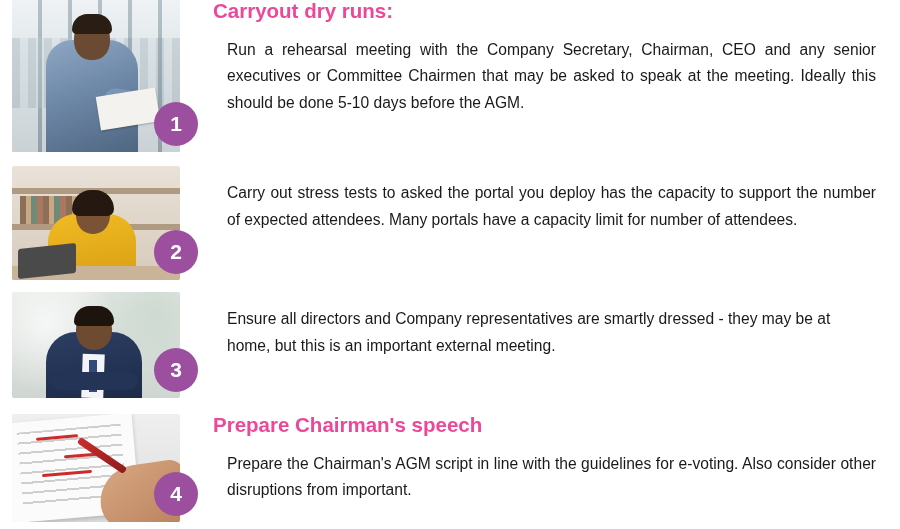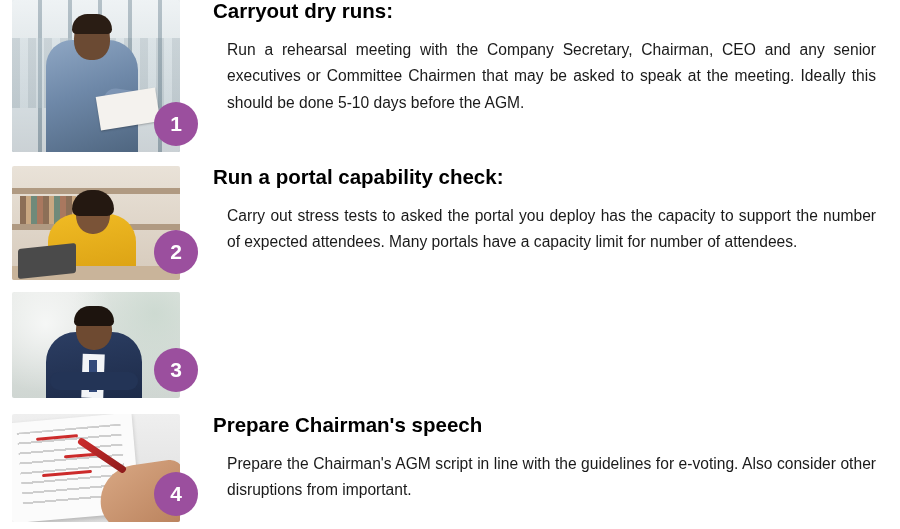--- a/index.html
+++ b/index.html
@@ -55,21 +55,21 @@
     z-index: 5;
     font-family: "Liberation Sans", sans-serif;
   }
   .text-col {
     flex: 1 1 auto;
     padding-left: 33px;
     padding-right: 10px;
     box-sizing: border-box;
   }
   .heading {
-    color: #000000;
+    color: #ec4899;
     font-size: 20.5px;
     font-weight: bold;
     line-height: 1.1;
     margin: 0 0 6px 0;
     font-family: "Liberation Sans", sans-serif;
   }
   .body-text {
     color: #1a1a1a;
     font-size: 15.6px;
     line-height: 1.72;
@@ -281,39 +281,39 @@
         <div class="shelf2"></div>
         <div class="body"></div>
         <div class="head"></div>
         <div class="hair"></div>
         <div class="desk"></div>
         <div class="laptop"></div>
       </div>
       <div class="badge">2</div>
     </div>
     <div class="text-col">
-      <h2 class="heading">Run a portal capability check:</h2>
       <p class="body-text">Carry out stress tests to asked the portal you deploy has the capacity to support the number of expected attendees. Many portals have a capacity limit for number of attendees.</p>
     </div>
   </div>
 
   <div class="item" id="item-3">
     <div class="thumb-wrap">
       <div class="thumb photo3">
         <div class="blur"></div>
         <div class="body"></div>
         <div class="shirt"></div>
         <div class="tie"></div>
         <div class="arms"></div>
         <div class="head"></div>
         <div class="hair"></div>
       </div>
       <div class="badge">3</div>
     </div>
     <div class="text-col">
+      <p class="body-text nojustify">Ensure all directors and Company representatives are smartly dressed - they may be at home, but this is an important external meeting.</p>
     </div>
   </div>
 
   <div class="item" id="item-4">
     <div class="thumb-wrap">
       <div class="thumb photo4">
         <div class="doc"></div>
         <div class="lines"></div>
         <div class="redmark r1"></div>
         <div class="redmark r2"></div>

